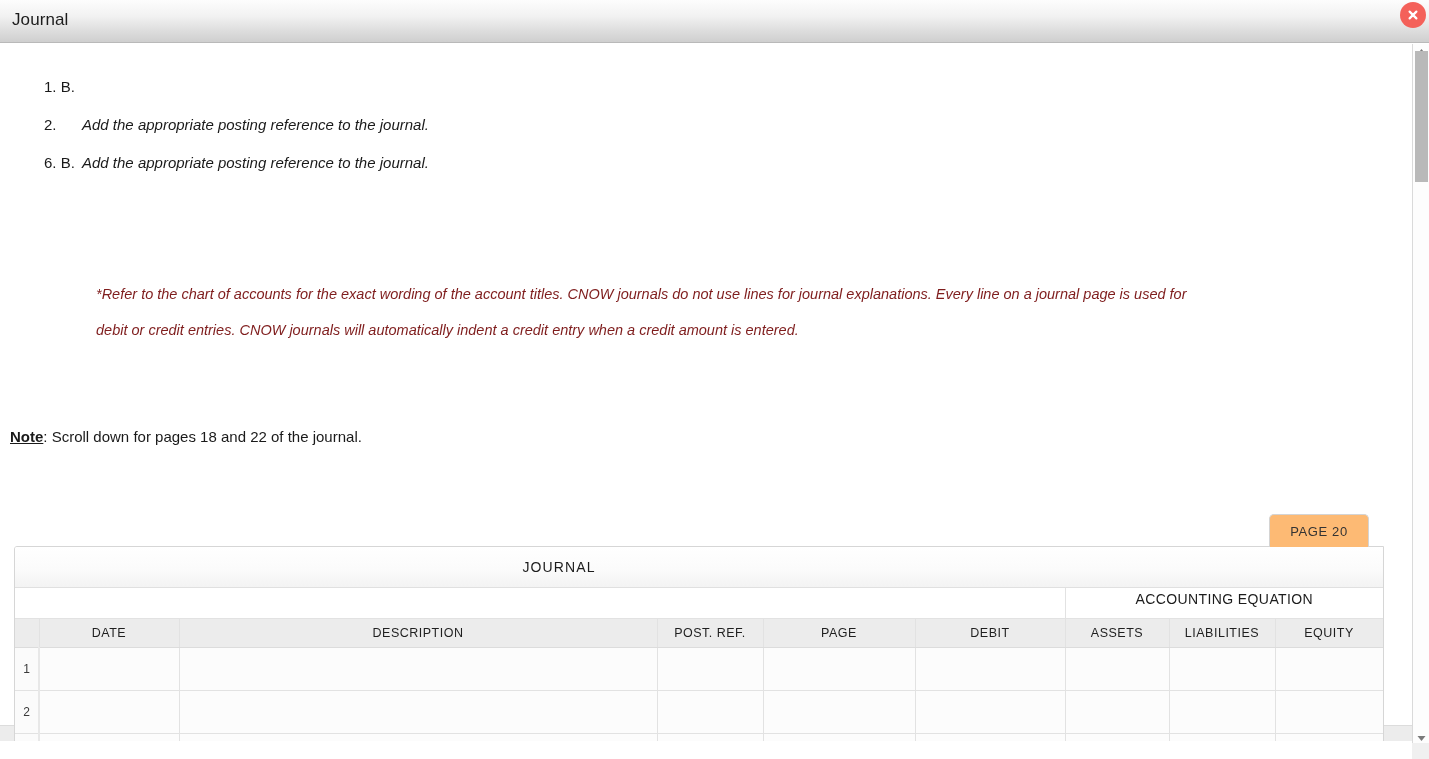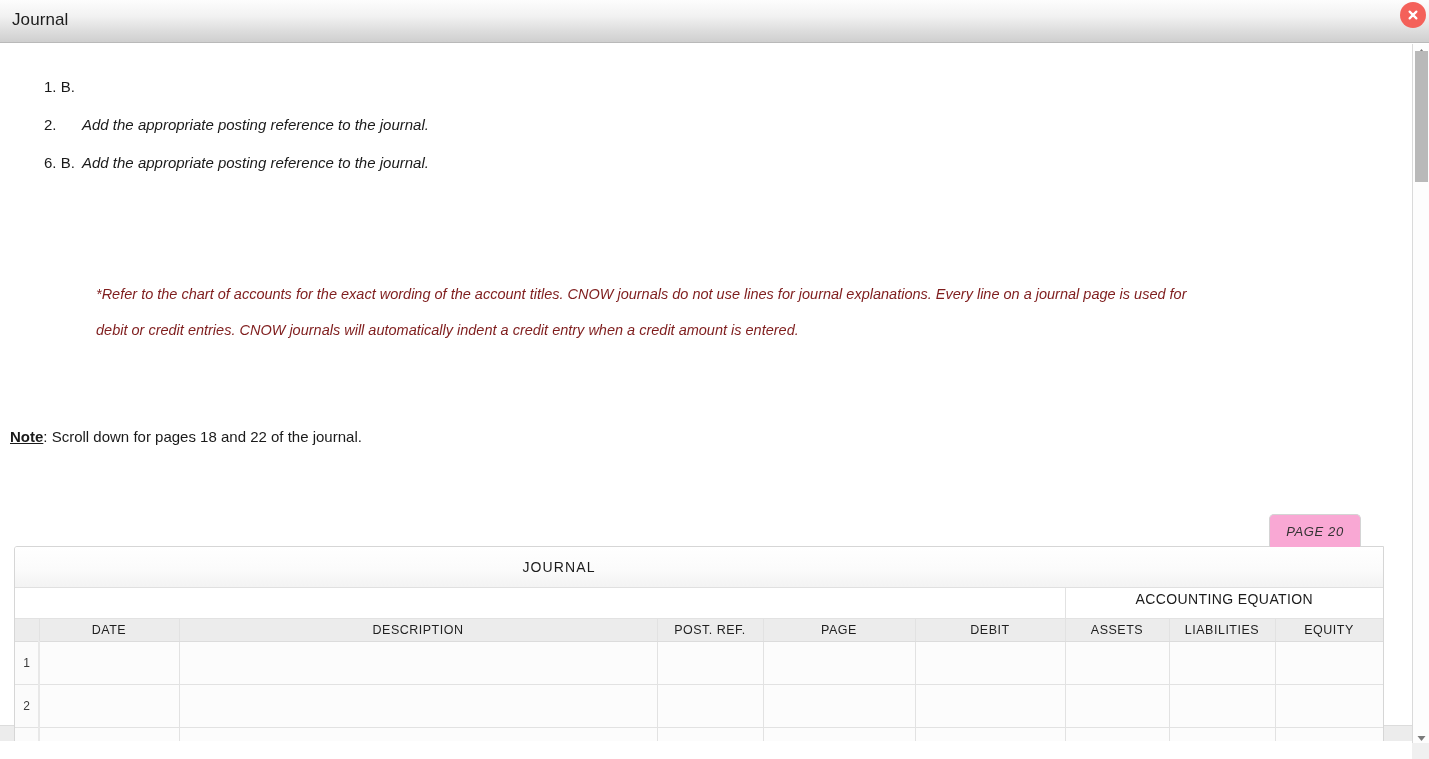--- a/index.html
+++ b/index.html
@@ -96,34 +96,33 @@
     top: 384px; left: 10px;
     font-size: 15px;
     color: #1a1a1a;
   }
   .note b { font-weight: bold; text-decoration: underline; }
 
   
   .page-tab {
     position: absolute;
     top: 470px; left: 1269px;
-    width: 92px; height: 33px;
-    background: #f9a8d4;
+    width: 100px; height: 33px;
+    background: #fdba74;
     border: 1px solid #d4d4d4;
     border-bottom: none;
     border-radius: 5px 5px 0 0;
     display: flex;
     align-items: center;
     justify-content: center;
     font-size: 13px;
     color: #333333;
     letter-spacing: .6px;
     cursor: pointer;
     z-index: 3;
-    font-style: italic;
   }
 
   
   .table-wrap {
     position: absolute;
     top: 502px; left: 14px;
     width: 1370px;
     height: 246px;
     background: #ffffff;
     border: 1px solid #d6d6d6;
@@ -174,21 +173,21 @@
     left: 0; right: 0;
     top: 3px;
     text-align: center;
     font-size: 14px;
     letter-spacing: .4px;
     color: #1c1c1c;
     white-space: nowrap;
   }
 
   .head-row th {
-    height: 23px;
+    height: 29px;
     background: #ececec;
     border-top: 1px solid #e2e2e2;
     border-bottom: 1px solid #dcdcdc;
     font-size: 12.5px;
     letter-spacing: .5px;
     color: #1f1f1f;
     text-align: center;
     vertical-align: middle;
   }
   .head-row th.rownum-col { background: #ececec; border-left: none; }

